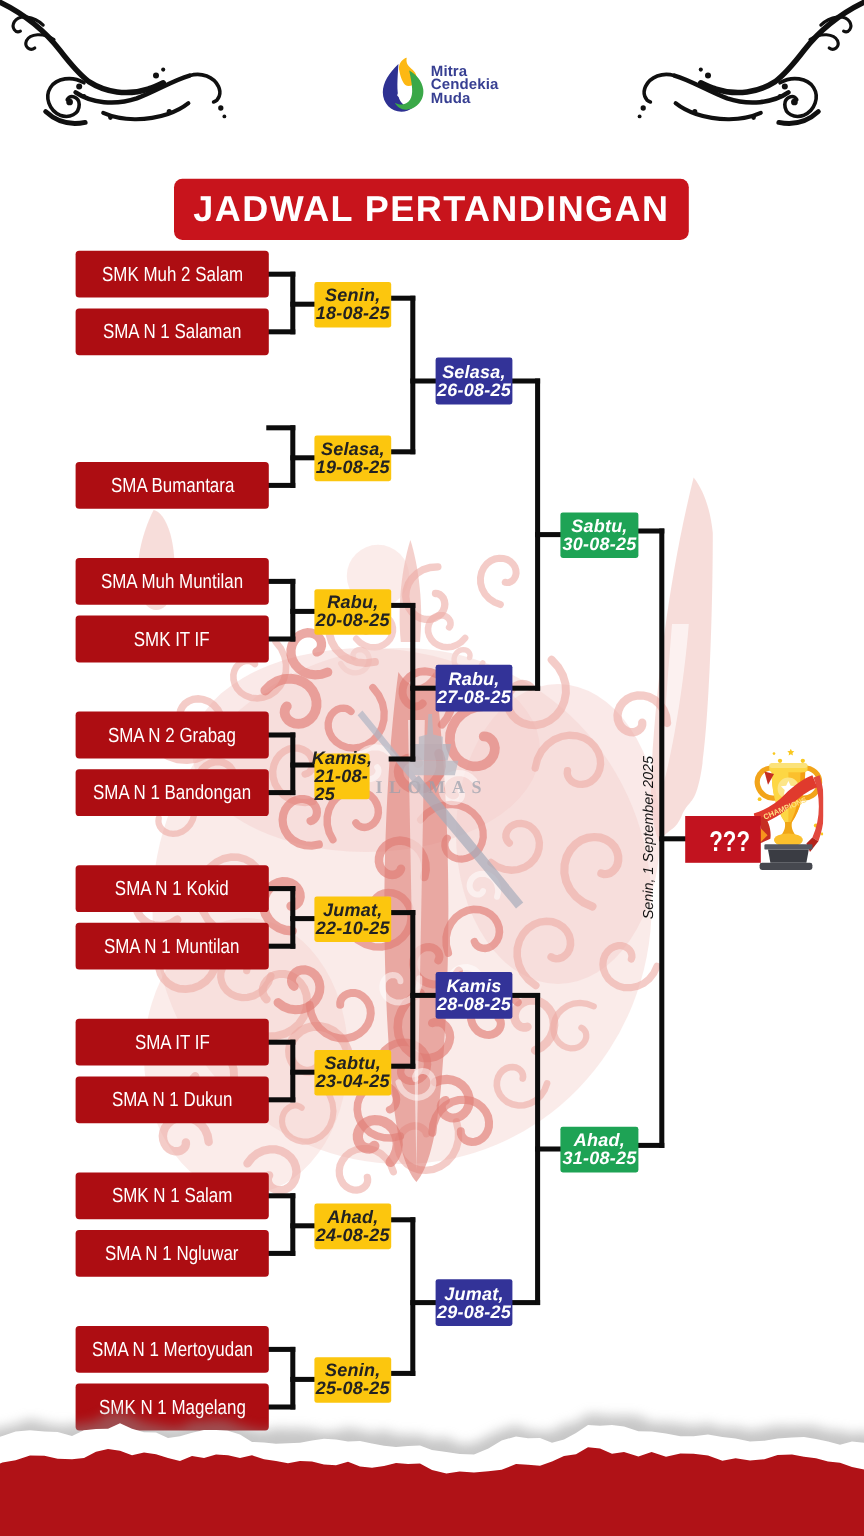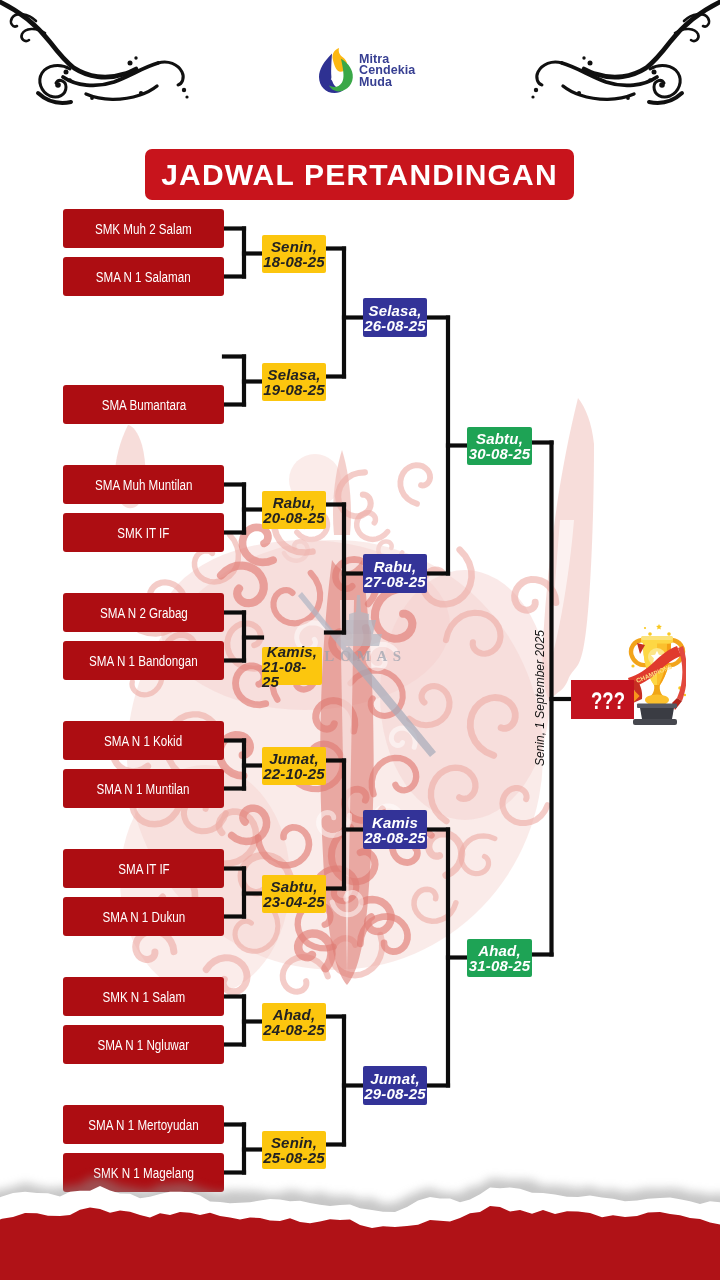--- a/index.html
+++ b/index.html
@@ -1,19 +1,19 @@
 <!DOCTYPE html>
 <html><head><meta charset="utf-8">
 <style>
 * { margin:0; padding:0; box-sizing:border-box; }
 html,body { width:720px; height:1280px; background:#fff; font-family:"Liberation Sans", sans-serif; overflow:hidden; }
 #page { position:relative; width:720px; height:1280px; overflow:hidden; background:#fff; }
 .abs { position:absolute; }
 .team { position:absolute; left:63px; width:161px; height:39px; background:#ad0d12; color:#fff;
-  border-radius:3px; display:flex; align-items:center; justify-content:center; font-size:14px; white-space:nowrap; }
+  border-radius:3px; display:flex; align-items:center; justify-content:center; font-size:17px; white-space:nowrap; }
 .team .tx { display:inline-block; transform:scaleX(0.83); transform-origin:center; }
 .date { position:absolute; display:flex; flex-direction:column; align-items:center; justify-content:center;
   font-style:italic; font-size:15px; line-height:15px; border-radius:2px; font-weight:600; letter-spacing:0.2px; }
 .yel { background:#fcc60e; color:#222; }
 .blu { background:#333398; color:#fff; }
 .grn { background:#1ea355; color:#fff; }
 .banner { position:absolute; left:145px; top:129px; width:429px; height:51px; background:#c8141c; border-radius:7px;
   color:#fff; font-weight:bold; font-size:30px; letter-spacing:1.2px; display:flex; align-items:center; justify-content:center;margin-top:20px; }
 .logotxt { color:#373f92; font-weight:bold; font-size:12.5px; line-height:11.7px; letter-spacing:0.1px; }
 .final { position:absolute; left:571px; top:680px; width:63px; height:39px; background:#c2131f; color:#fff;
@@ -276,21 +276,21 @@
       <span>18-08-25</span>
     </div>
 <div class="date yel" style="left:262px;top:362.5px;width:64px;height:38px">
       <span>Selasa,</span>
       <span>19-08-25</span>
     </div>
 <div class="date yel" style="left:262px;top:490.5px;width:64px;height:38px">
       <span>Rabu,</span>
       <span>20-08-25</span>
     </div>
-<div class="date yel" style="left:262px;top:647px;width:60px;height:38px">
+<div class="date yel" style="left:262px;top:628px;width:46px;height:38px">
       <span>Kamis,</span>
       <span>21-08-25</span>
     </div>
 <div class="date yel" style="left:262px;top:746.5px;width:64px;height:38px">
       <span>Jumat,</span>
       <span>22-10-25</span>
     </div>
 <div class="date yel" style="left:262px;top:874.5px;width:64px;height:38px">
       <span>Sabtu,</span>
       <span>23-04-25</span>

